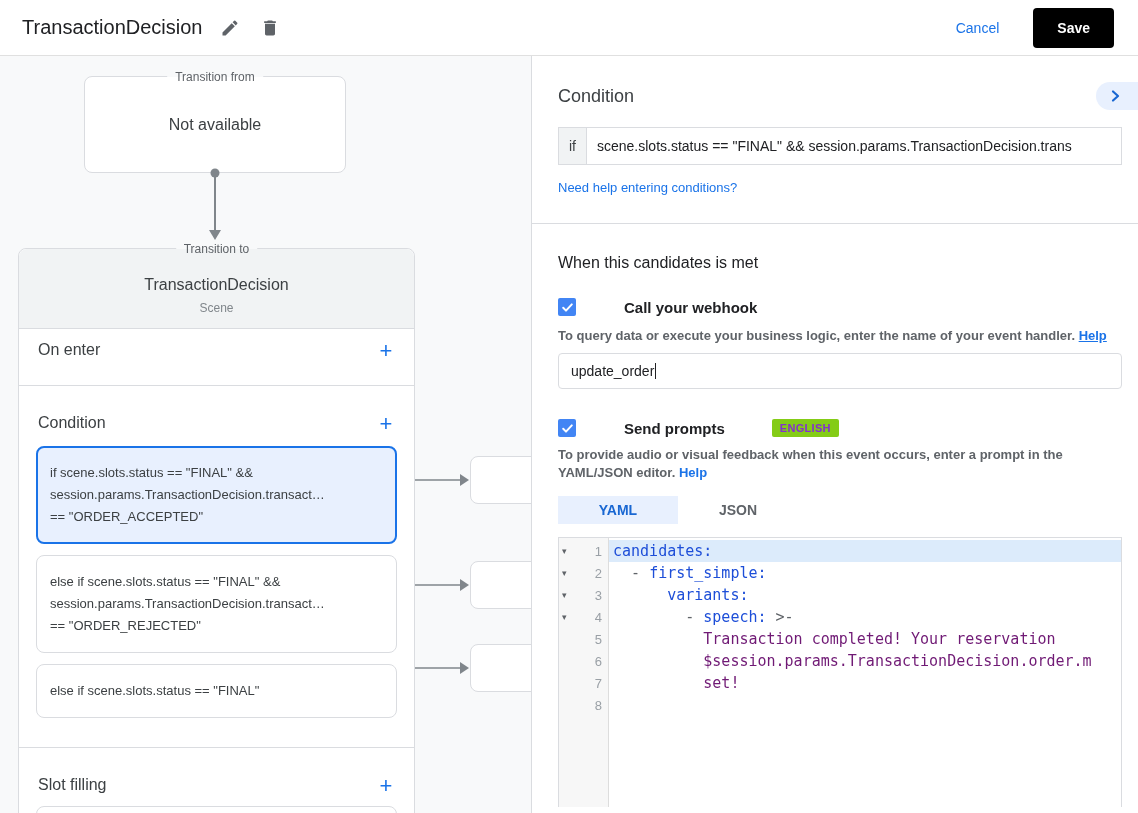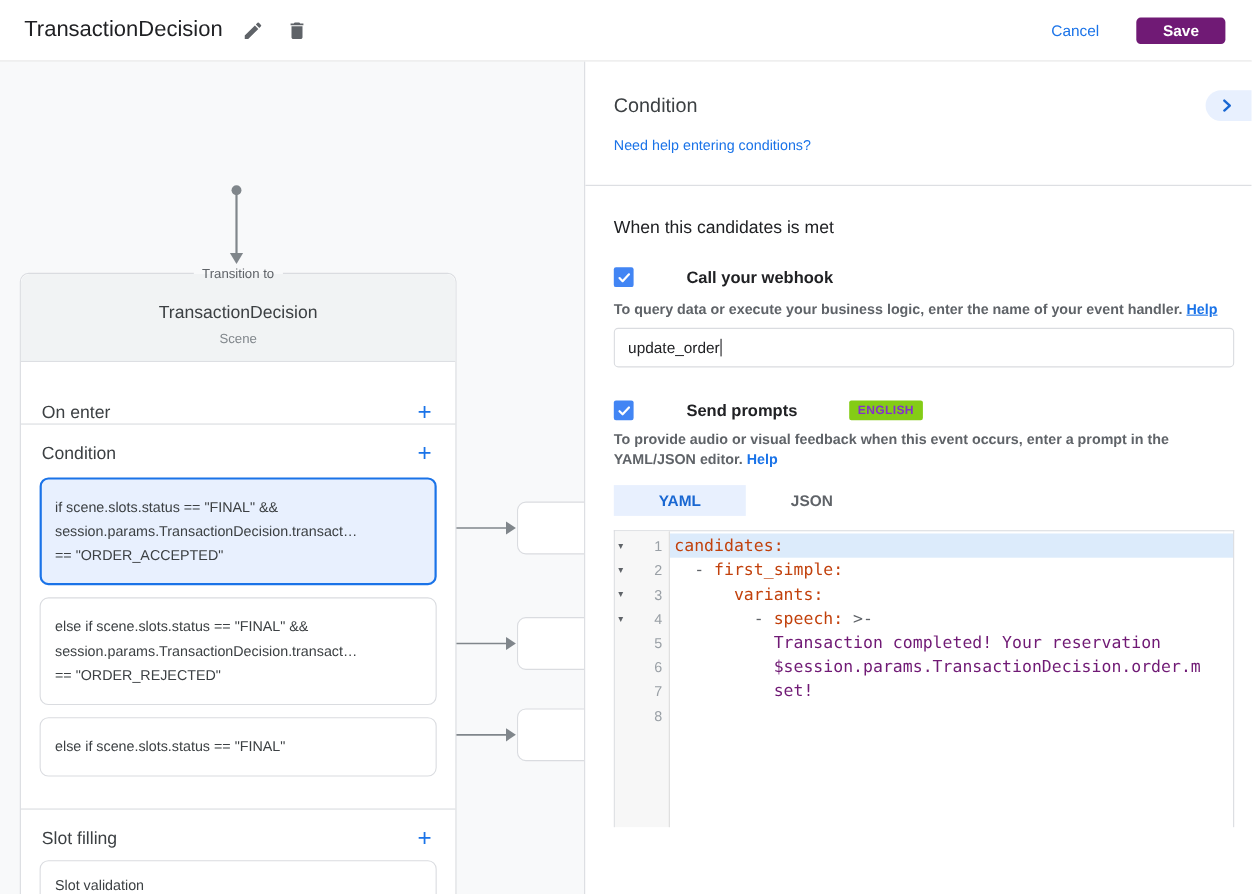--- a/index.html
+++ b/index.html
@@ -9,22 +9,22 @@
   
   .topbar { height:56px; background:#fff; border-bottom:1px solid #e0e0e0;
     display:flex; align-items:center; padding:0 24px 0 22px; }
   .topbar-title { font-size:20px; color:#202124; }
   .icon-btn { border:none; background:none; cursor:pointer; margin-left:16px;
     width:24px; height:24px; display:flex; align-items:center; justify-content:center; }
   .icon-btn svg { fill:#5f6368; }
   .topbar-spacer { flex:1; }
   .cancel-btn { border:none; background:none; color:#1a73e8; font-size:14px;
     font-weight:400; cursor:pointer; margin-right:34px; font-family:inherit; }
-  .save-btn { background:#701a75; color:#fff; border:none; border-radius:4px;
-    height:24px; padding:0 24px; font-size:14px; font-weight:700; cursor:pointer; font-family:inherit; }
+  .save-btn { background:#000000; color:#fff; border:none; border-radius:4px;
+    height:40px; padding:0 24px; font-size:14px; font-weight:700; cursor:pointer; font-family:inherit; }
 
   
   .main { display:flex; height:757px; }
   .left-panel { width:531px; background:#f8f9fa; position:relative; overflow:hidden; flex:none; }
   .right-panel { flex:1; background:#fff; border-left:1px solid #dadce0;
     padding:0 16px 0 26px; overflow:hidden; position:relative; }
 
   
   .node-label { position:absolute; top:-8px; left:50%; transform:translateX(-50%);
     font-size:12px; color:#5f6368; line-height:16px; padding:0 8px; white-space:nowrap;
@@ -36,22 +36,22 @@
   .from-content { height:100%; display:flex; align-items:center; justify-content:center;
     font-size:16px; color:#3c4043; }
 
   .scene-box { position:absolute; left:18px; top:192px; width:397px; height:660px;
     background:#fff; border:1px solid #dadce0; border-radius:8px; }
   .scene-header { background:#f1f3f4; border-bottom:1px solid #dadce0;
     border-radius:8px 8px 0 0; text-align:center; height:80px; padding-top:27px; }
   .scene-title { font-size:16px; color:#3c4043; margin-bottom:7px; }
   .scene-subtitle { font-size:12px; color:#80868b; }
 
-  .sec-row { display:flex; align-items:flex-end; justify-content:space-between;
-    padding:0 16px 0 19px; }
+  .sec-row { display:flex; align-items:flex-start; justify-content:space-between;
+    padding:12px 16px 0 19px; }
   .sec-label { font-size:16px; color:#3c4043; }
   .plus-btn { border:none; background:none; color:#1a73e8; font-size:22px;
     font-weight:400; cursor:pointer; line-height:20px; width:24px; }
   .row-onenter { height:57px; border-bottom:1px solid #dadce0; }
   .section-condition { border-bottom:1px solid #dadce0; padding:16px 0 18px; }
   .section-condition .sec-row { margin-bottom:12px; }
   .section-slot { padding:16px 0 12px; }
   .section-slot .sec-row { margin-bottom:10px; }
 
   .cond-card { margin:0 17px 11px 17px; background:#fff; border:1px solid #dadce0;
@@ -108,21 +108,21 @@
     display:flex; background:#fff; }
   .gutter { width:50px; background:#f7f7f7; border-right:1px solid #ddd; flex:none;
     padding-top:2px; }
   .gutter-row { height:22px; display:flex; align-items:center; }
   .fold { width:16px; padding-left:3px; font-size:9px; color:#5f6368; cursor:pointer; }
   .lineno { flex:1; text-align:right; padding-right:6px; font-size:13px; color:#9aa0a6; }
   .code-area { flex:1; overflow:hidden; padding-top:2px; position:relative; cursor:text; }
   .code-line { height:22px; line-height:22px; white-space:pre;
     font-family:"DejaVu Sans Mono", monospace; font-size:15px; padding-left:4px; }
   .code-line.active { background:#dcebfb; }
-  .tk-key { color:#c2410c;text-align:center; }
+  .tk-key { color:#1d4ed8;text-align:center; }
   .tk-meta { color:#5f6368; }
   .tk-plain { color:#701a75; }
 </style>
 </head>
 <body>
 
 <div class="topbar">
   <span class="topbar-title">TransactionDecision</span>
   <button class="icon-btn">
     <svg width="20" height="20" viewBox="0 0 24 24">
@@ -136,20 +136,24 @@
   </button>
   <div class="topbar-spacer"></div>
   <button class="cancel-btn">Cancel</button>
   <button class="save-btn">Save</button>
 </div>
 
 <div class="main">
 
   <div class="left-panel">
 
+    <div class="from-box">
+      <span class="node-label">Transition from</span>
+      <div class="from-content">Not available</div>
+    </div>
 
     <svg class="connector-svg" width="531" height="758">
       <circle cx="215" cy="117" r="4.5" fill="#80868b"></circle>
       <line x1="215" y1="117" x2="215" y2="175" stroke="#80868b" stroke-width="2"></line>
       <polygon points="209,174 221,174 215,184" fill="#80868b"></polygon>
       <circle cx="399" cy="424" r="4.5" fill="#80868b"></circle>
       <line x1="399" y1="424" x2="460" y2="424" stroke="#80868b" stroke-width="1.5"></line>
       <polygon points="460,418 460,430 469,424" fill="#80868b"></polygon>
       <circle cx="399" cy="529" r="4.5" fill="#80868b"></circle>
       <line x1="399" y1="529" x2="460" y2="529" stroke="#80868b" stroke-width="1.5"></line>
@@ -211,20 +215,24 @@
 
     <div class="rp-header">
       <span class="rp-title">Condition</span>
       <button class="chevron-pill">
         <svg width="14" height="14" viewBox="0 0 14 14">
             <polyline points="5,2.5 10,7 5,11.5" fill="none" stroke="#1967d2" stroke-width="2.2" stroke-linecap="round" stroke-linejoin="round"></polyline>
           </svg>
       </button>
     </div>
 
+    <div class="if-row">
+      <div class="if-label">if</div>
+      <div class="if-input">scene.slots.status == "FINAL" &amp;&amp; session.params.TransactionDecision.trans</div>
+    </div>
     <div class="help-row">
       <a class="link">Need help entering conditions?</a>
     </div>
 
     <hr class="rp-divider">
 
     <div class="when-title">When this candidates is met</div>
 
     <div class="check-row">
       <span class="checkbox">

